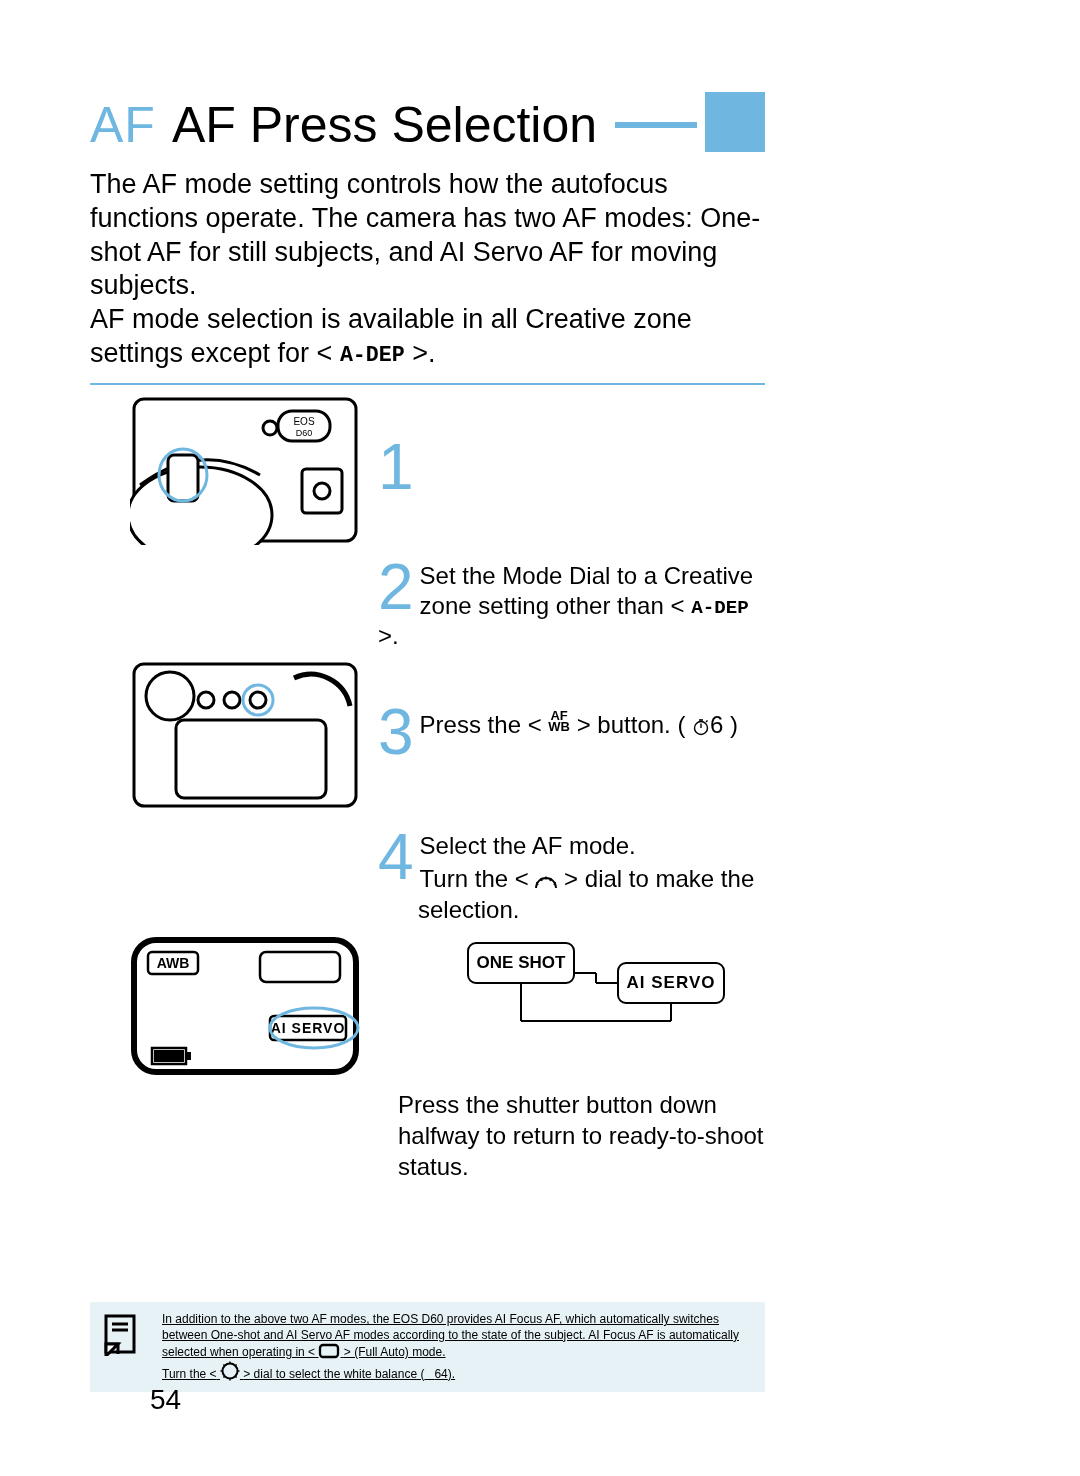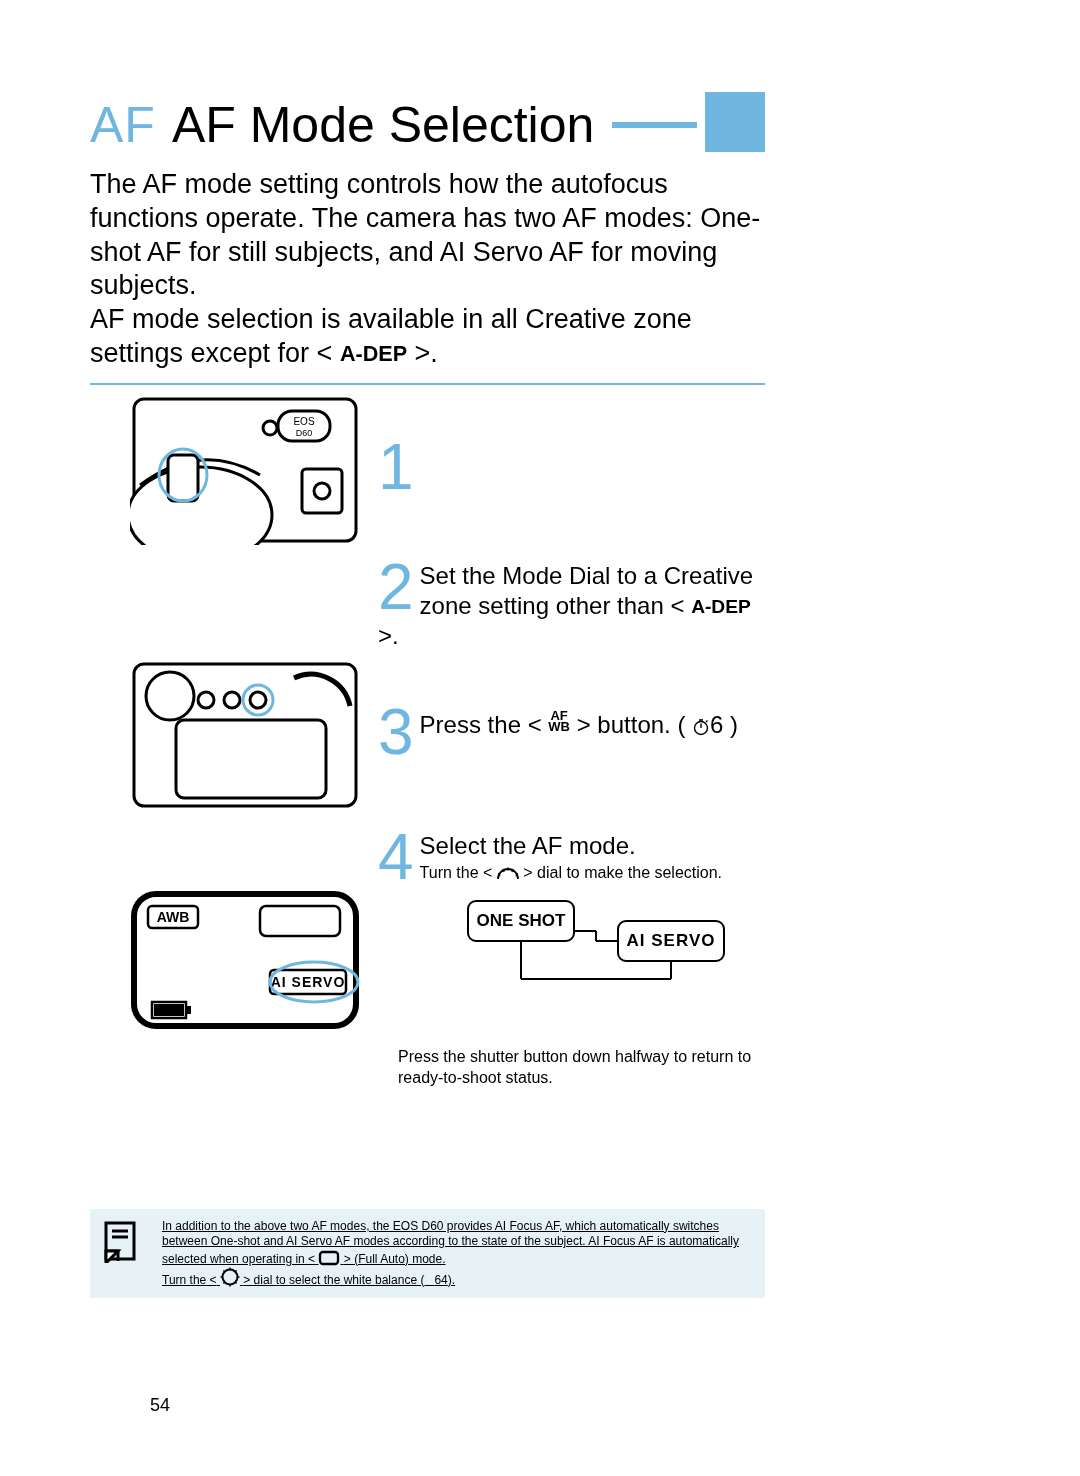--- a/index.html
+++ b/index.html
@@ -62,21 +62,21 @@
     font-size: 27px;
     line-height: 1.25;
     margin-bottom: 10px;
   }
   .rule {
     height: 2px;
     background: #6fb7e0;
     margin: 12px 0 10px 0;
   }
   .adep {
-    font-family: Liberation Sans, sans-serif;
+    font-family: Liberation Mono, monospace;
     font-weight: bold;
     font-size: 0.8em;
     vertical-align: 1px;
     white-space: nowrap;
   }
   
   .steps {
     position: relative;
     margin-top: 8px;
   }
@@ -102,21 +102,21 @@
     line-height: 1;
     float: left;
     margin-right: 6px;
     margin-top: -6px;
   }
   .step-head {
     font-size: 24px;
     line-height: 1.25;
   }
   .sub-text {
-    font-size: 16px;
+    font-size: 24px;
     margin-left: 40px;
     line-height: 1.3;
     margin-top: 2px;
   }
   
   .illus {
     width: 230px;
     height: 150px;
     background: #fff;
     display: block;
@@ -146,33 +146,33 @@
     flex: 1 1 auto;
     font-size: 12px;
     line-height: 1.28;
     padding-left: 16px;
     text-decoration: underline;
   }
   .page-number {
     position: absolute;
     bottom: 60px;
     left: 150px;
-    font-size: 18px;
+    font-size: 28px;
   }
   
   .inl-ic { display: inline-block; vertical-align: -3px; }
 </style>
 </head>
 <body>
 
 <div class="page">
 
   <div class="heading-row">
     <span class="heading-prefix">AF</span>
-    <span class="heading-text">AF Mode Selection</span>
+    <span class="heading-text">AF Press Selection</span>
     <div class="heading-bar-wrap">
       <div class="heading-bar-thin"></div>
       <div class="heading-bar-block"></div>
     </div>
   </div>
 
   <div class="intro">
     <span>The AF mode setting controls how the autofocus functions operate. The camera has two AF modes: One-shot AF for still subjects, and AI Servo AF for moving subjects.</span><br>
     <span>AF mode selection is available in all Creative zone settings except for &lt; </span><span class="adep">A-DEP</span><span> &gt;.</span>
   </div>

